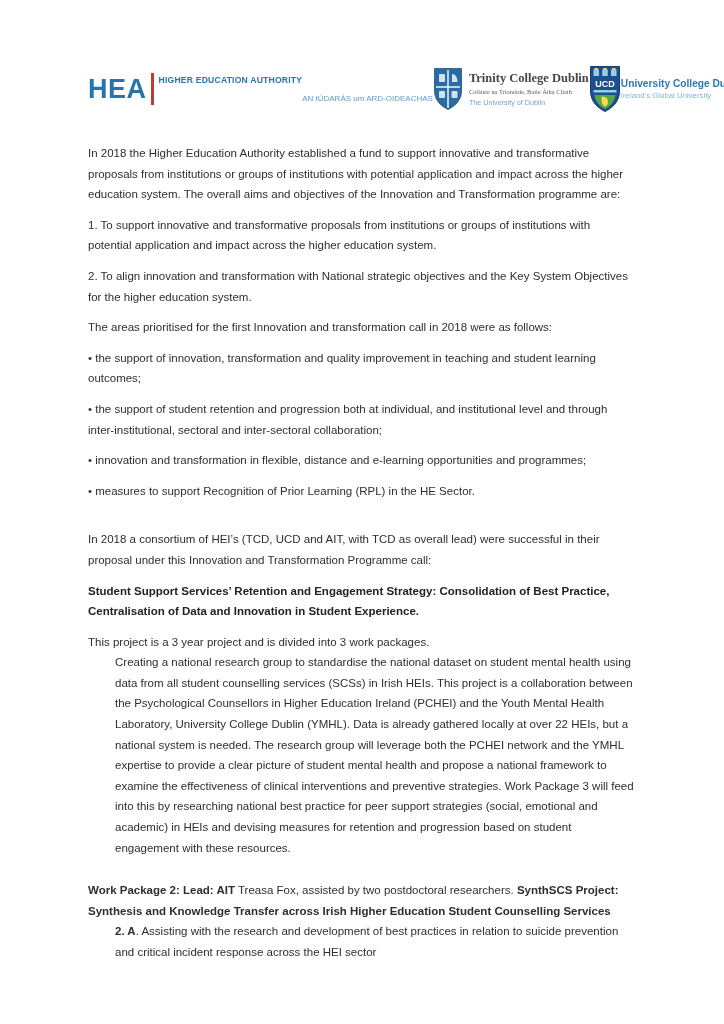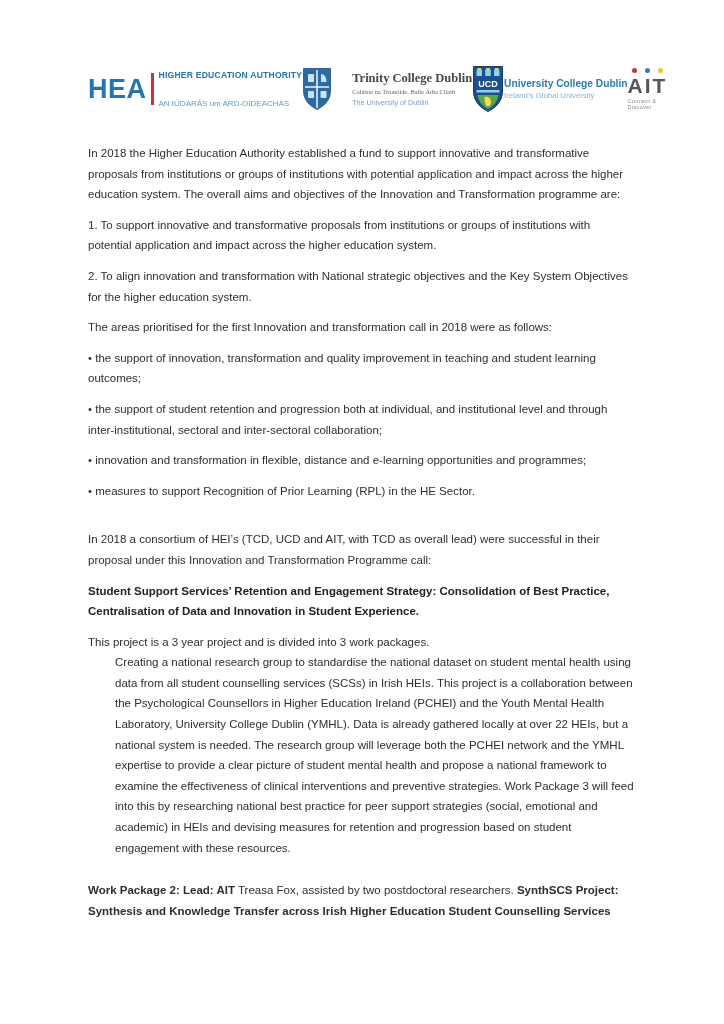--- a/index.html
+++ b/index.html
@@ -25,26 +25,26 @@
     align-items: center;
   }
   .logo { display: flex; align-items: center; }
 
   
   .hea-acronym {
     font-size: 27px; font-weight: bold; color: #2576ad;
     letter-spacing: .5px; line-height: 1;
   }
   .hea-bar { width: 3px; height: 32px; background: #c13a3a; margin: 0 5px 0 4px; }
-  .hea-names { display: flex; flex-direction: column; justify-content: center; }
+  .hea-names { display: flex; flex-direction: row; justify-content: center; }
   .hea-en { font-size: 8.6px; font-weight: bold; color: #2576ad; letter-spacing: .2px; white-space: nowrap; }
   .hea-ga { font-size: 8px; color: #5b9bc9; margin-top: 19px; white-space: nowrap; }
 
   
-  .tcd { gap: 20px; }
+  .tcd { gap: 6px; }
   .tcd-names { display: flex; flex-direction: column; }
   .tcd-name { font-family: "Liberation Serif", serif; font-size: 12.5px; font-weight: bold; color: #474747; white-space: nowrap; }
   .tcd-ga { font-family: "Liberation Serif", serif; font-size: 6.4px; color: #5f5f5f; margin-top: 2px; white-space: nowrap; }
   .tcd-sub { font-size: 7.2px; color: #7d9fc0; margin-top: 2.5px; white-space: nowrap; }
 
   
   .ucd { gap: 0; }
   .ucd-names { display: flex; flex-direction: column; }
   .ucd-name { font-size: 10.2px; font-weight: bold; color: #2a7ab5; white-space: nowrap; }
   .ucd-sub { font-size: 7.8px; color: #85b4d6; margin-top: 2.5px; white-space: nowrap; }
@@ -170,15 +170,16 @@
 
     <p class="project-title">Student Support Services’ Retention and Engagement Strategy: Consolidation of Best Practice, Centralisation of Data and Innovation in Student Experience.</p>
 
     <p class="no-gap">This project is a 3 year project and is divided into 3 work packages.</p>
 
 
     <p class="indent">Creating a national research group to standardise the national dataset on student mental health using data from all student counselling services (SCSs) in Irish HEIs. This project is a collaboration between the Psychological Counsellors in Higher Education Ireland (PCHEI) and the Youth Mental Health Laboratory, University College Dublin (YMHL). Data is already gathered locally at over 22 HEIs, but a national system is needed. The research group will leverage both the PCHEI network and the YMHL expertise to provide a clear picture of student mental health and propose a national framework to examine the effectiveness of clinical interventions and preventive strategies.  Work Package 3 will feed into this by researching national best practice for peer support strategies (social, emotional and academic) in HEIs and devising measures for retention and progression based on student engagement with these resources.</p>
 
     <p class="wp2 no-gap"><span class="bold">Work Package 2: Lead: AIT</span><span> Treasa Fox, assisted by two postdoctoral researchers. </span><span class="bold">SynthSCS Project: Synthesis and Knowledge Transfer across Irish Higher Education Student Counselling Services</span></p>
 
+    <p class="indent"><span class="bold">2. A</span><span>. Assisting with the research and development of best practices in relation to suicide prevention and critical incident response across the HEI sector</span></p>
 
   </main>
 </div>
 
 </body></html>

